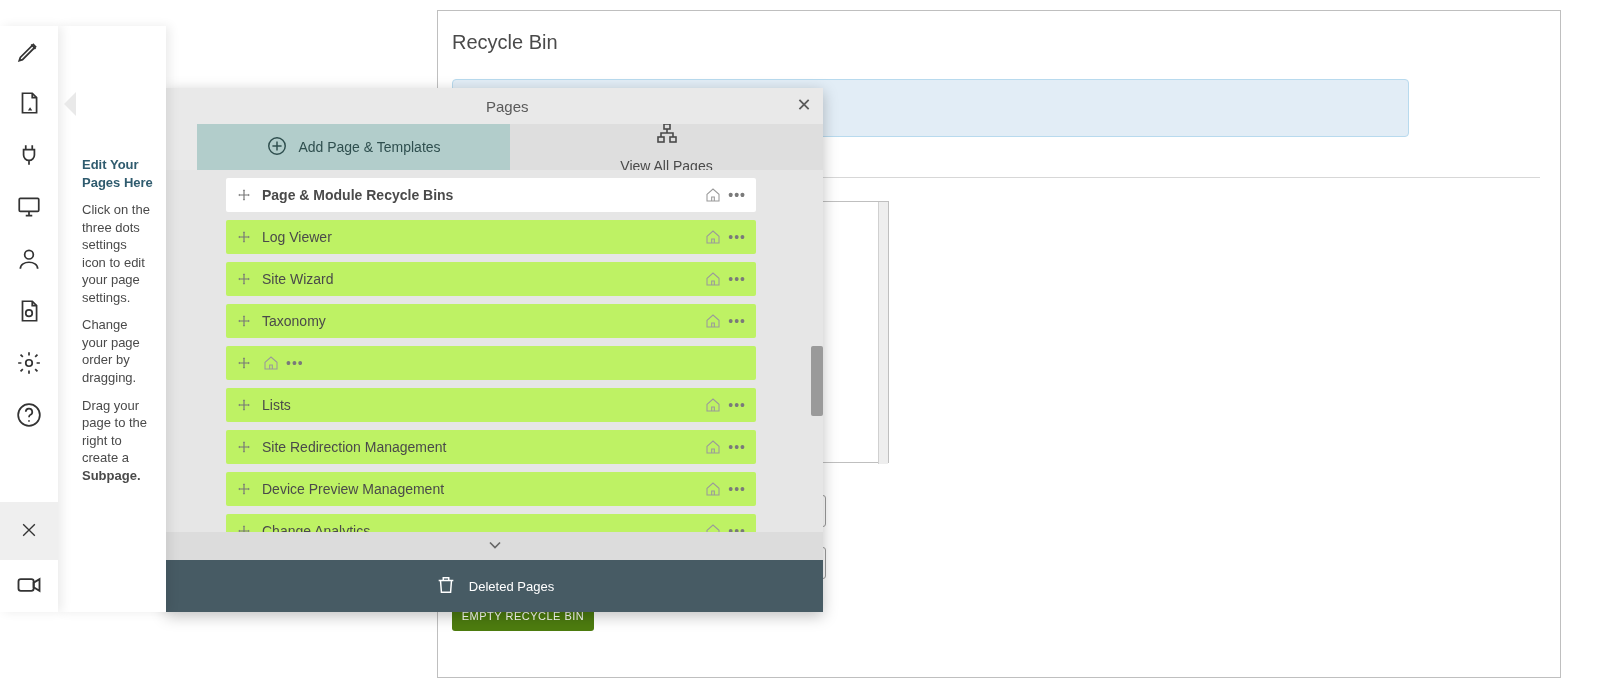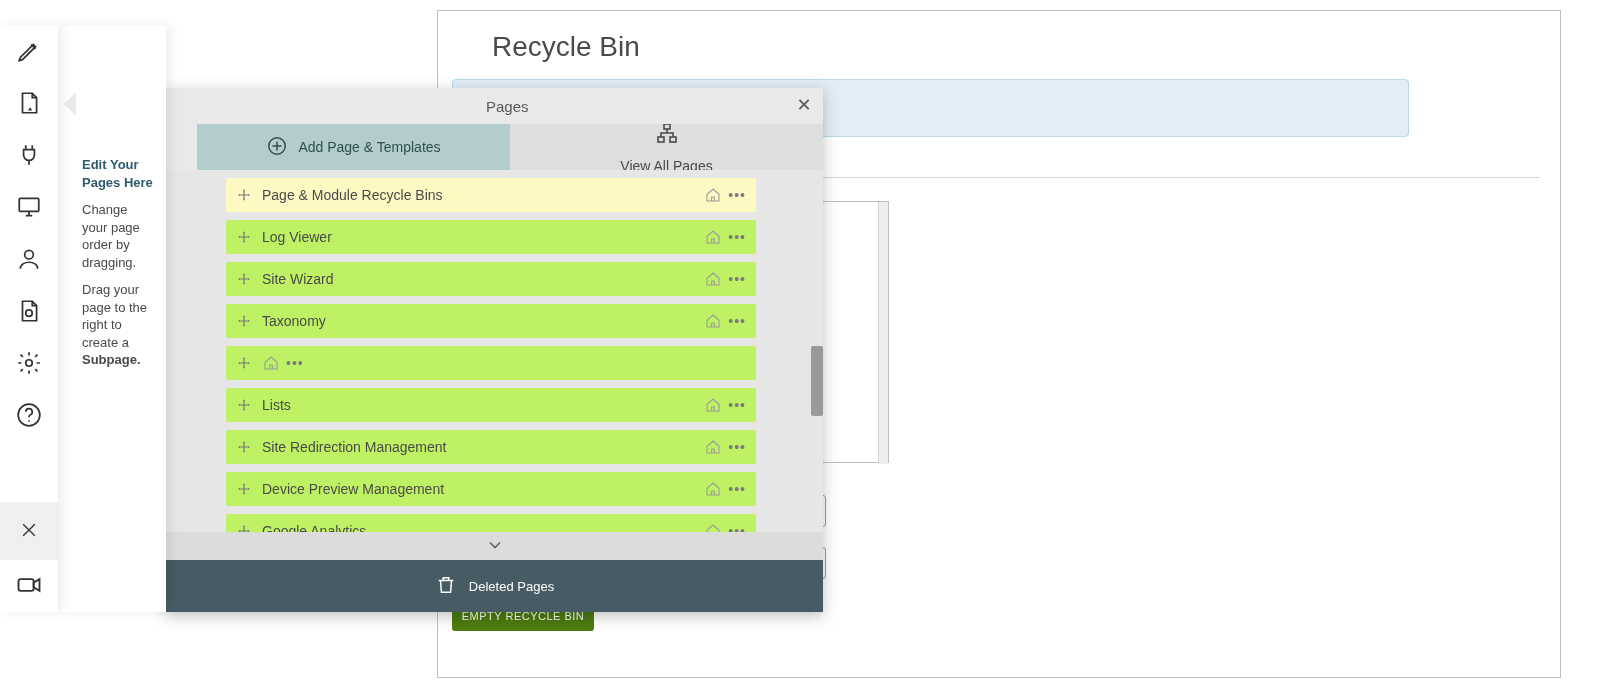--- a/index.html
+++ b/index.html
@@ -18,24 +18,23 @@
   .content-frame {
     position: absolute;
     top: 10px; left: 437px;
     width: 1124px; height: 668px;
     border: 1px solid #bfbfbf;
     background: #ffffff;
   }
   .content-frame .page-title {
     position: absolute;
     top: 20px; left: 14px;
-    font-size: 28px;
+    font-size: 20px;
     font-weight: 400;
     color: #4a4a4a;
-    margin-left: 40px;
   }
   .banner {
     position: absolute;
     top: 68px; left: 14px;
     width: 957px; height: 58px;
     border: 1px solid #b8daee;
     background: #e2edf6;
     border-radius: 4px;
     padding: 18px 16px;
     font-size: 16px;
@@ -261,21 +260,21 @@
   .page-item {
     height: 34px;
     background: #bef264;
     margin-bottom: 8px;
     display: flex;
     align-items: center;
     padding: 0 10px;
     border-radius: 2px;
     position: relative;
   }
-  .page-item.selected { background: #fef9c3; }
+  .page-item.selected { background: #ffffff; font-weight: bold; }
   .page-item .drag {
     width: 16px; height: 16px;
     margin-right: 10px;
     display: flex; align-items: center; justify-content: center;
   }
   .page-item .label {
     flex: 1;
     font-size: 14px;
     color: #4a4a4a;
   }
@@ -437,20 +436,21 @@
       <svg width="28" height="28" viewBox="0 0 24 24">
           <rect x="3" y="7" width="13" height="10" rx="2"></rect>
           <path d="M16 10l5-3v10l-5-3z"></path>
         </svg>
     </span>
   </div>
 </div>
 
 <div class="help-panel">
   <div class="hp-title">Edit Your Pages Here</div>
+  <p>Click on the three dots settings icon to edit your page settings.</p>
   <p>Change your page order by dragging.</p>
   <p>
     <span>Drag your page to the right to create a </span><b>Subpage.</b>
   </p>
 </div>
 
 <div class="flyout">
   <div class="flyout-header">
     <span class="title">Pages</span>
     <span class="close">
@@ -619,21 +619,21 @@
     <span class="dots">•••</span>
   </div>
         <div class="page-item">
     <span class="drag">
       <svg width="14" height="14" viewBox="0 0 24 24" stroke="#777" fill="none" stroke-width="2">
               <path d="M12 3v18M3 12h18M7 7l-4 5 4 5M17 7l4 5-4 5" stroke="none"></path>
               <path d="M12 2l2 3h-4zM12 22l2-3h-4zM2 12l3-2v4zM22 12l-3-2v4z" fill="#777" stroke="none"></path>
               <path d="M12 5v14M5 12h14"></path>
             </svg>
     </span>
-    <span class="label">Google Analytics</span>
+    <span class="label">Change Analytics</span>
     <span class="home">
       <svg width="16" height="16" viewBox="0 0 24 24" stroke="#9a9a9a" fill="none" stroke-width="1.6">
               <path d="M3 11l9-8 9 8v10H3z"></path>
               <path d="M10 21v-6h4v6"></path>
             </svg>
     </span>
     <span class="dots">•••</span>
   </div>
       </div>
     <div class="scroll-thumb"></div>

